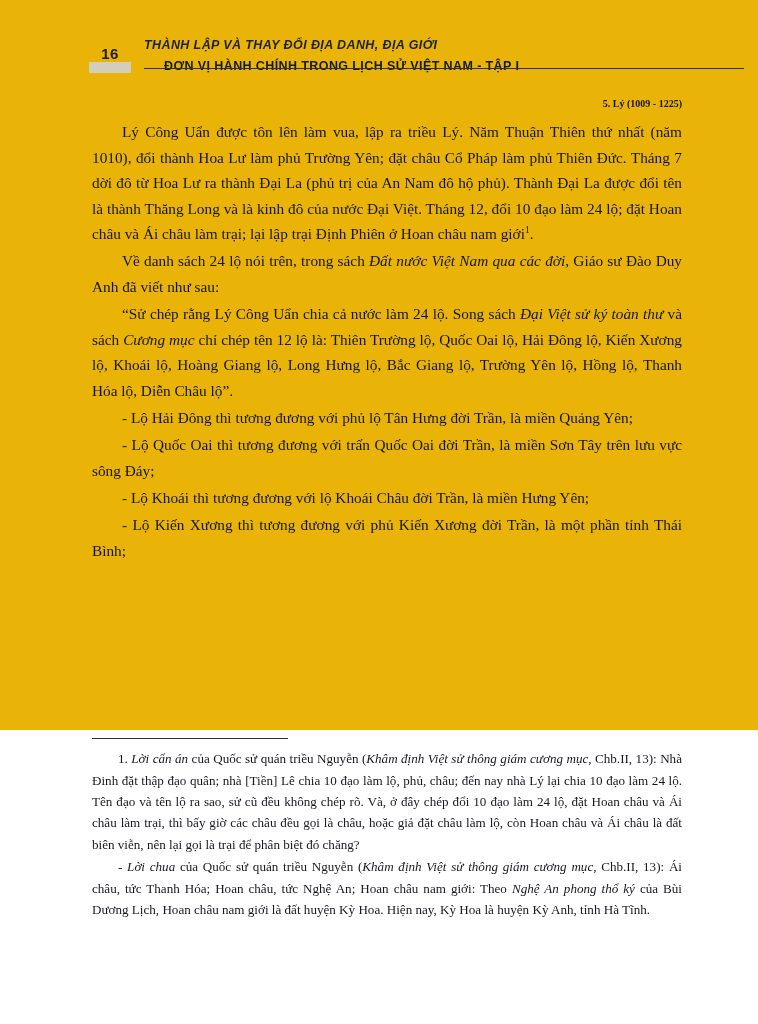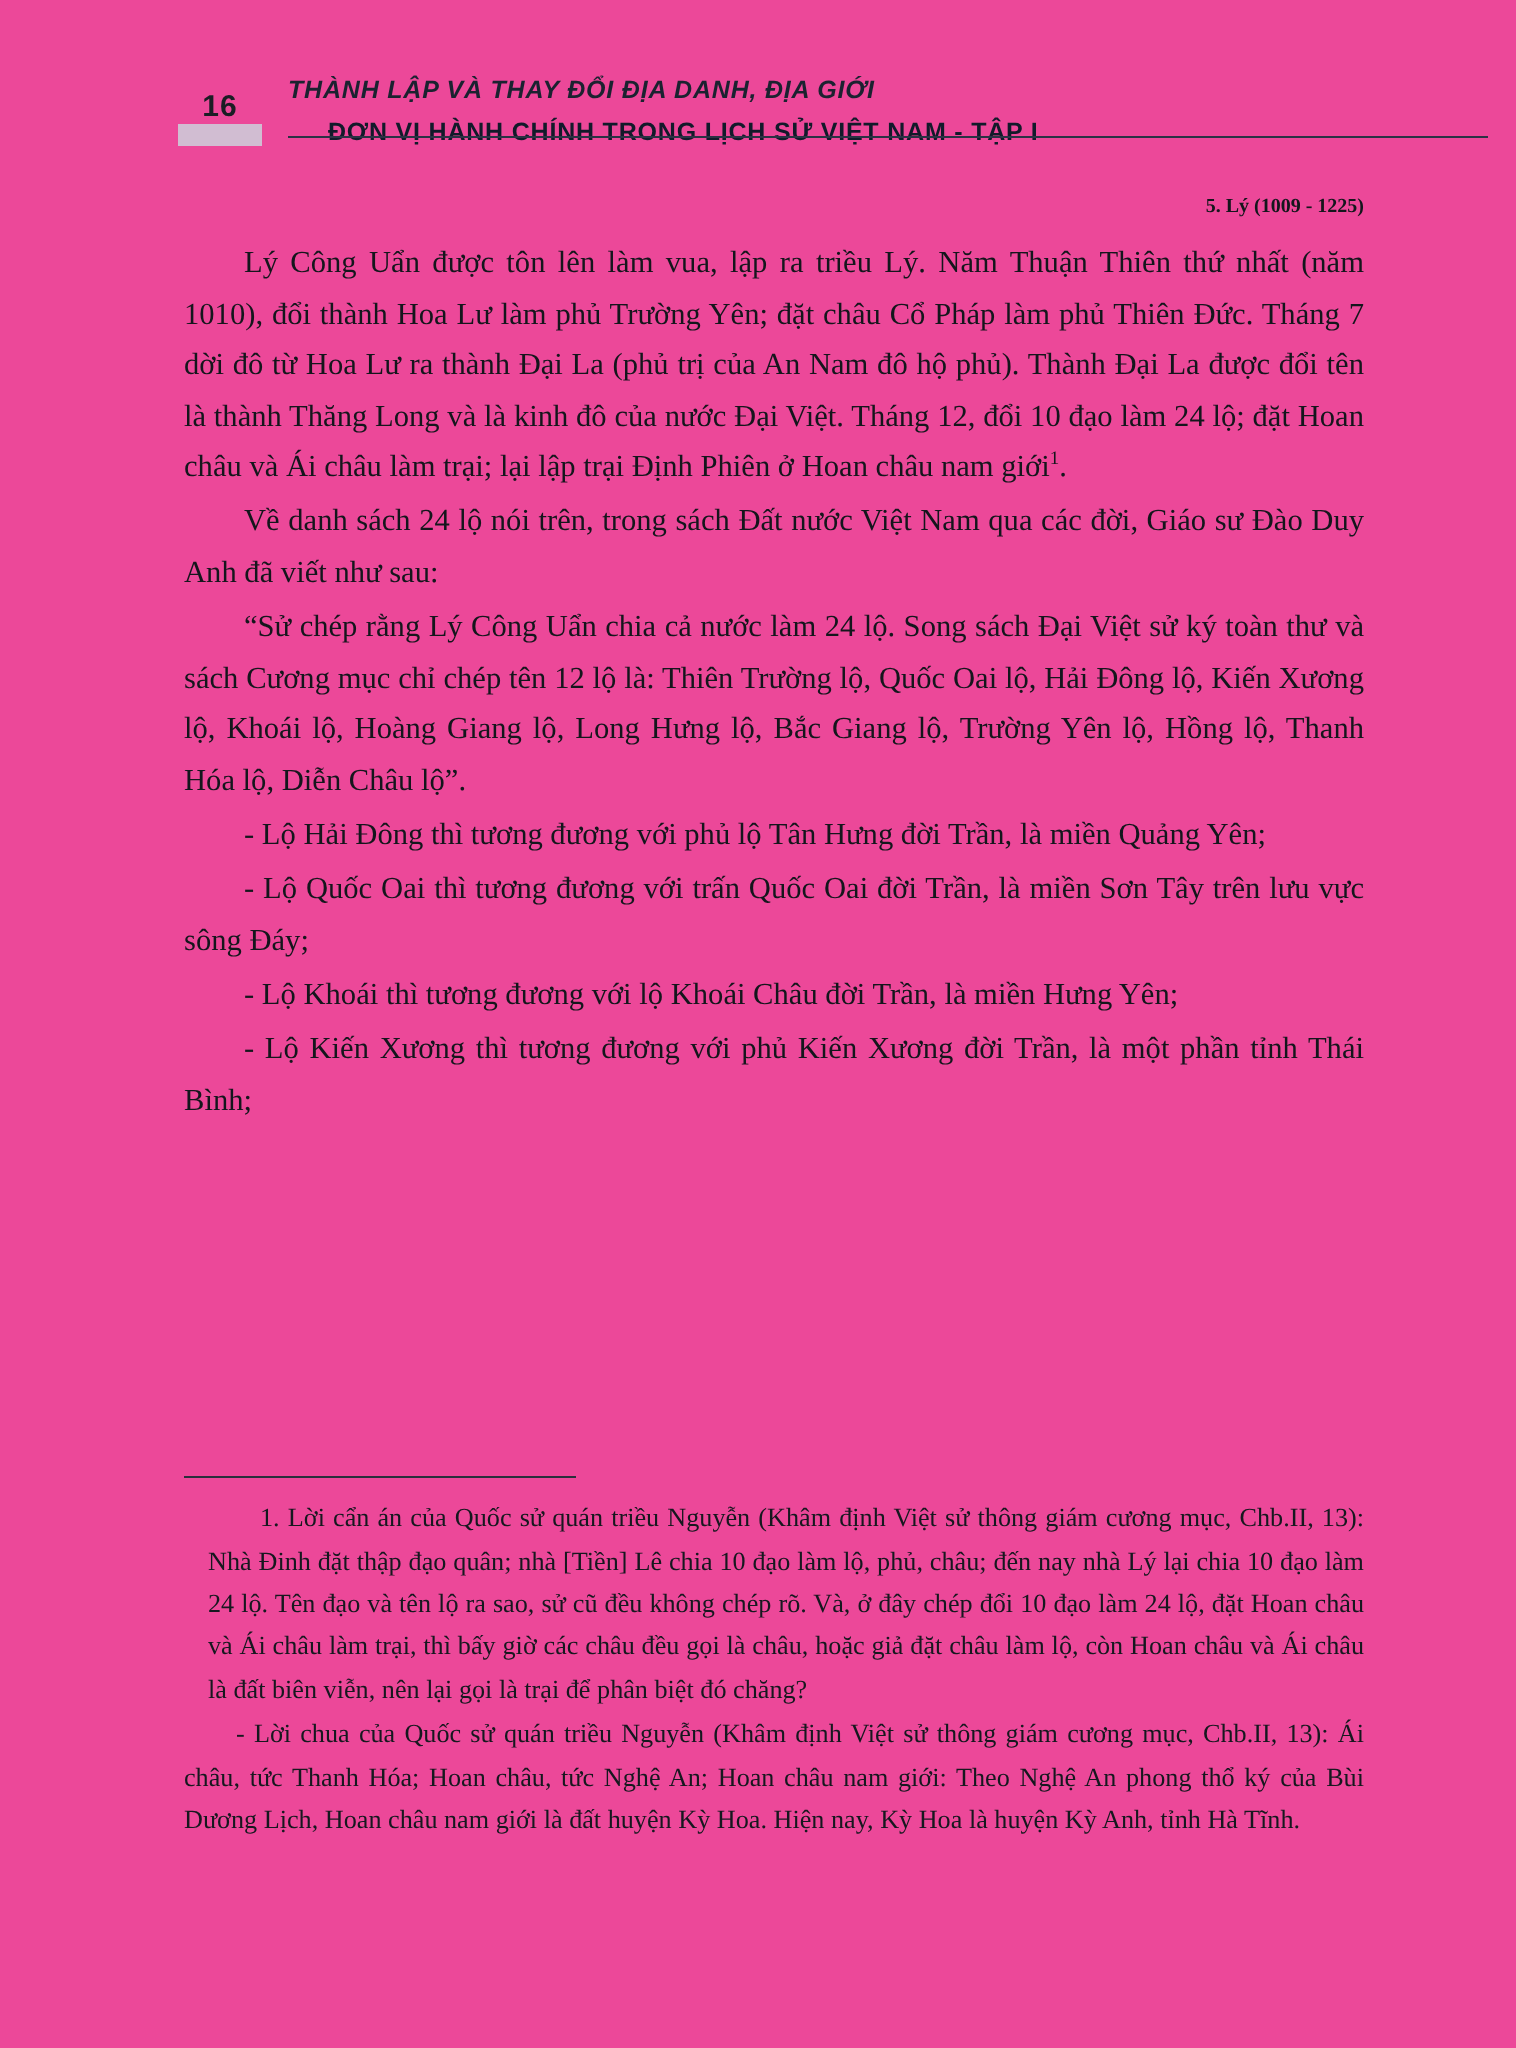--- a/index.html
+++ b/index.html
@@ -10,24 +10,24 @@
   body {
     width: 758px;
     height: 1024px;
     font-family: "Liberation Serif", serif;
     color: #14161c;
     overflow: hidden;
   }
   .page {
     position: relative;
     width: 758px;
-    height: 1024px;
+    height: 730px;
     box-sizing: border-box;
     padding: 0;
-    background: #ec4899;
+    background: #eab308;
   }
 
   
   .header {
     position: absolute;
     left: 88px;
     top: 38px;
     width: 600px;
     height: 50px;
   }
@@ -113,21 +113,21 @@
     margin: 0 0 1.5px 0;
     font-size: 15.3px;
     line-height: 25.6px;
     text-align: justify;
     text-indent: 30px;
     color: #14161c;
   }
   p.para.dash {
     text-indent: 30px;
   }
-  .ital { }
+  .ital { font-style: italic; }
   sup.fn {
     font-size: 9.5px;
     vertical-align: super;
     line-height: 0;
   }
 
   
   .footnote-wrap {
     position: absolute;
     left: 92px;
@@ -140,21 +140,21 @@
     background: #2a2f3b;
     margin-bottom: 9px;
   }
   .footnote-wrap p {
     margin: 0;
     font-size: 13.1px;
     line-height: 21.4px;
     text-align: justify;
     color: #16181f;
   }
-  .footnote-wrap p.fn-first { text-indent: 26px; margin-left: 12px; }
+  .footnote-wrap p.fn-first { text-indent: 26px; }
   .footnote-wrap p.fn-second { text-indent: 26px; margin-top: 1px; }
 </style>
 </head>
 <body>
 
 <div class="page">
 
   <div class="header">
     <div class="page-number-box">
       <span class="shadow"></span>

